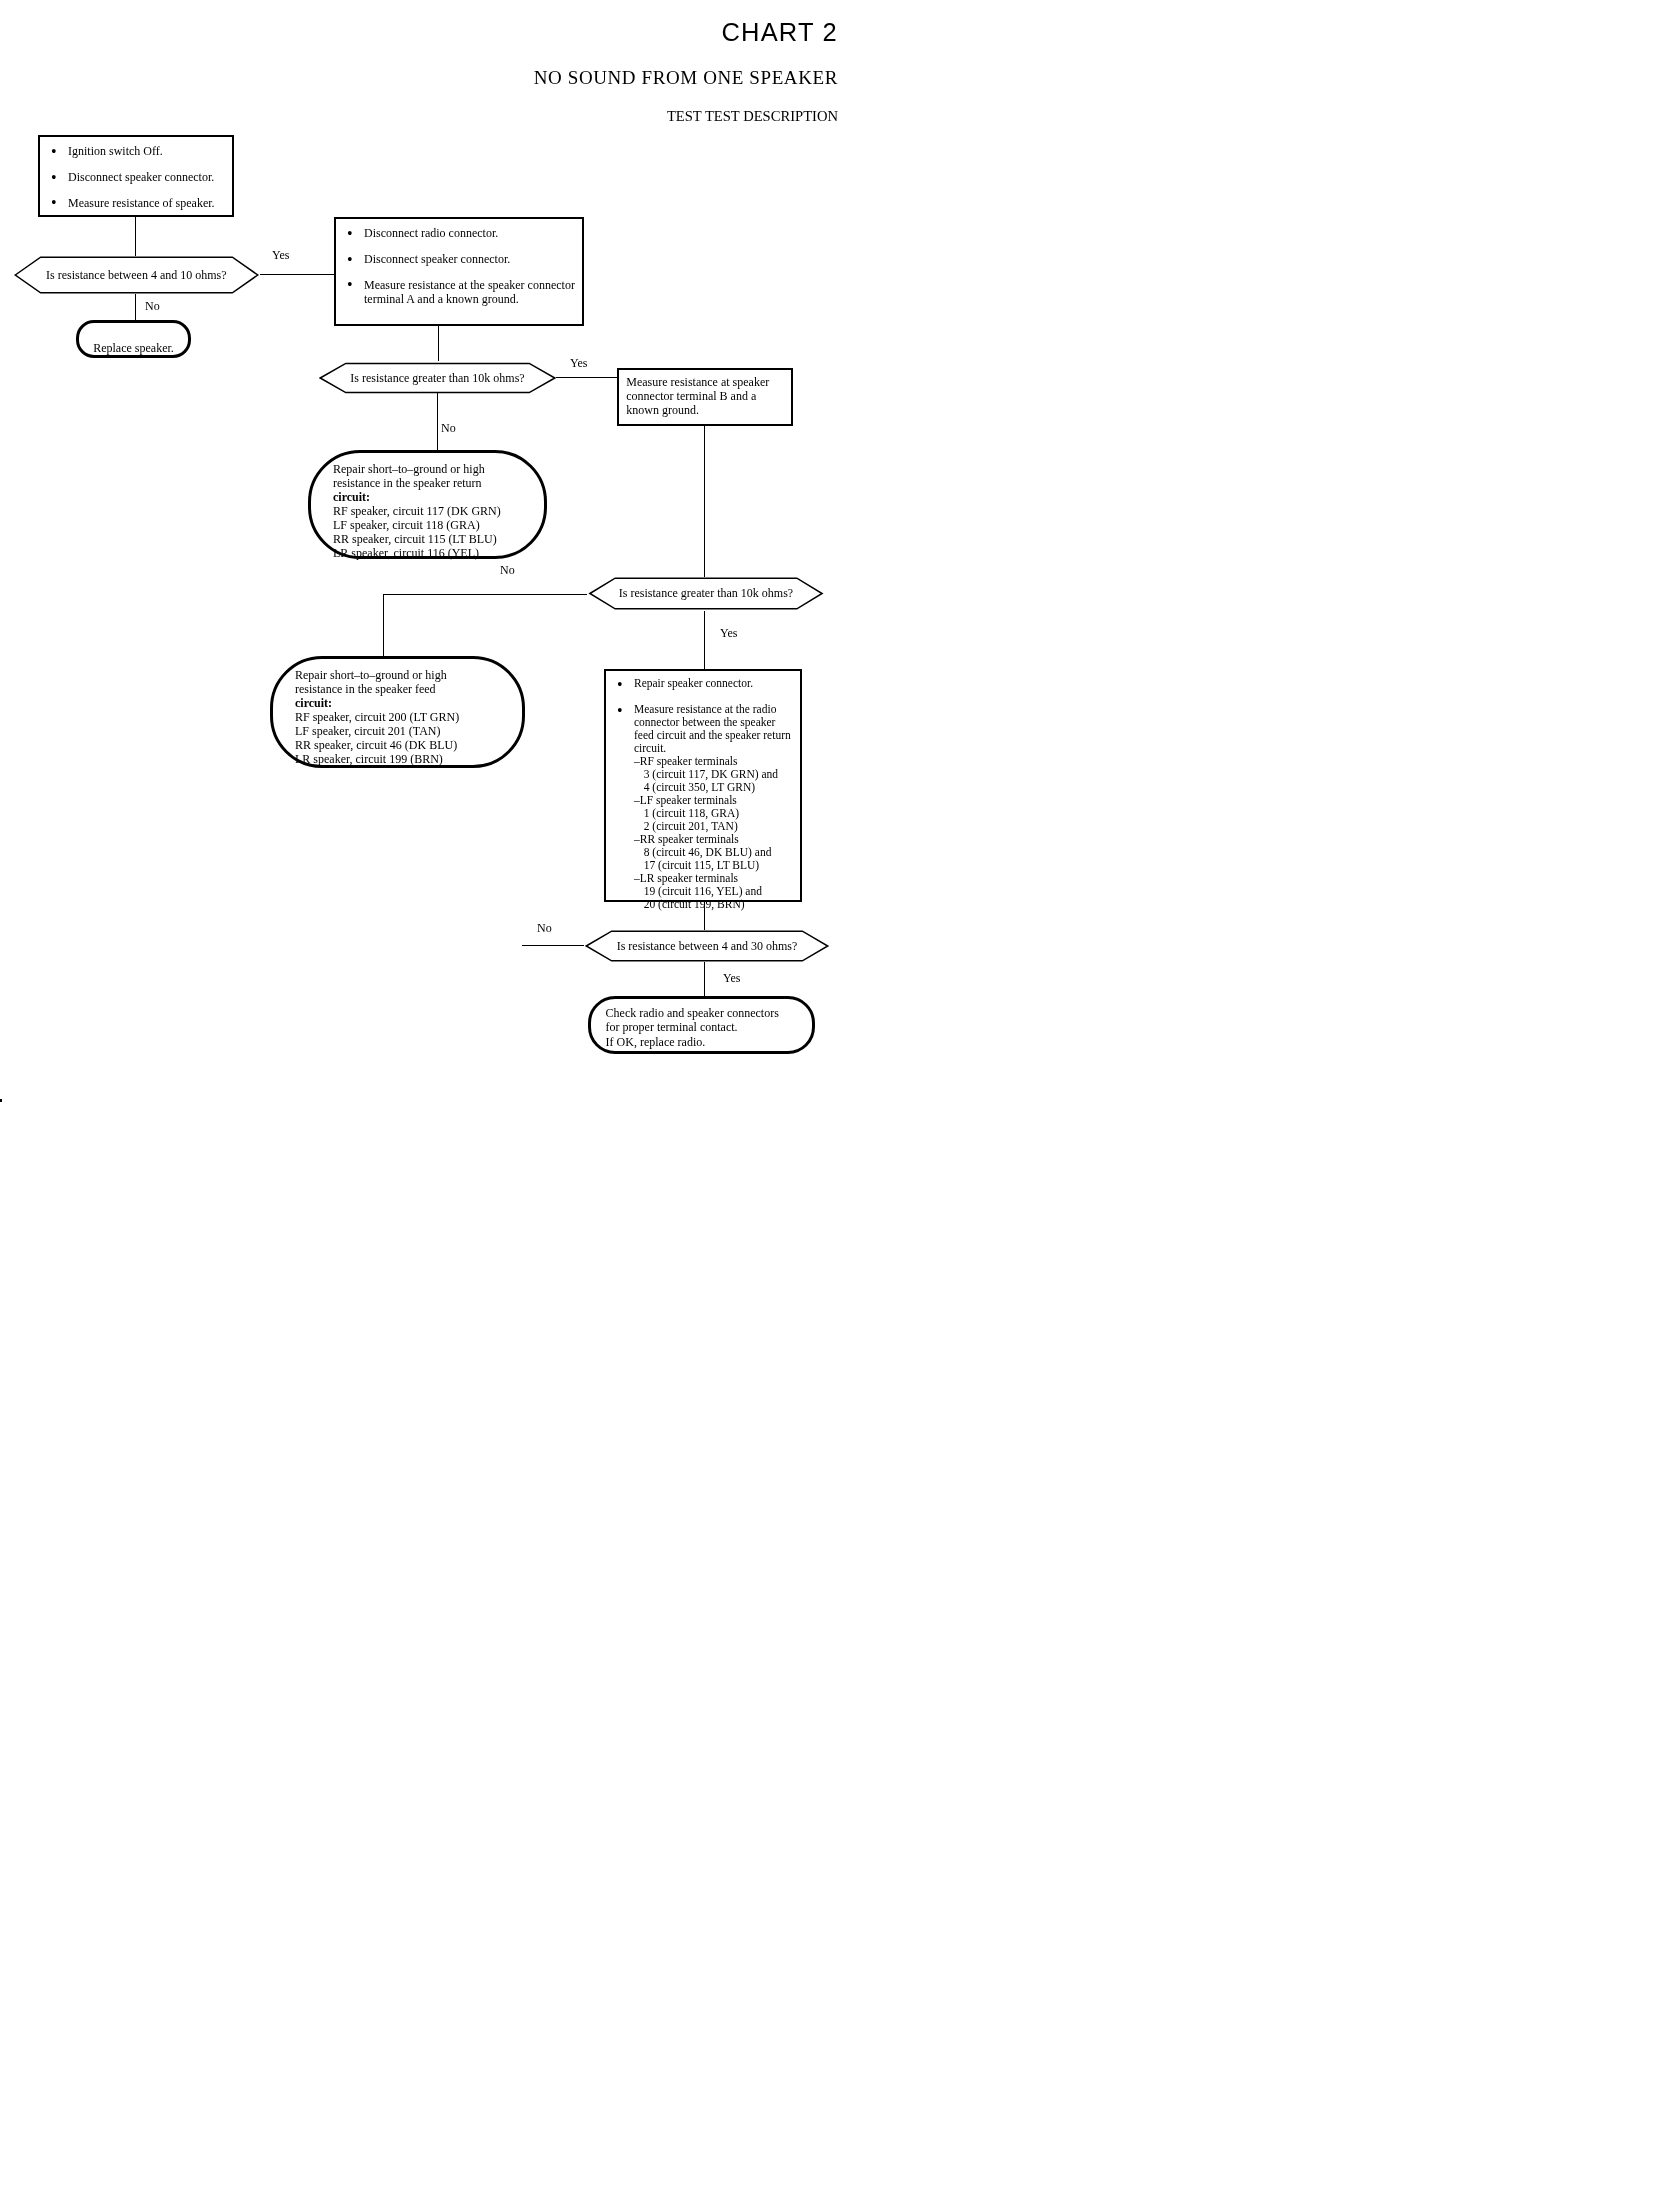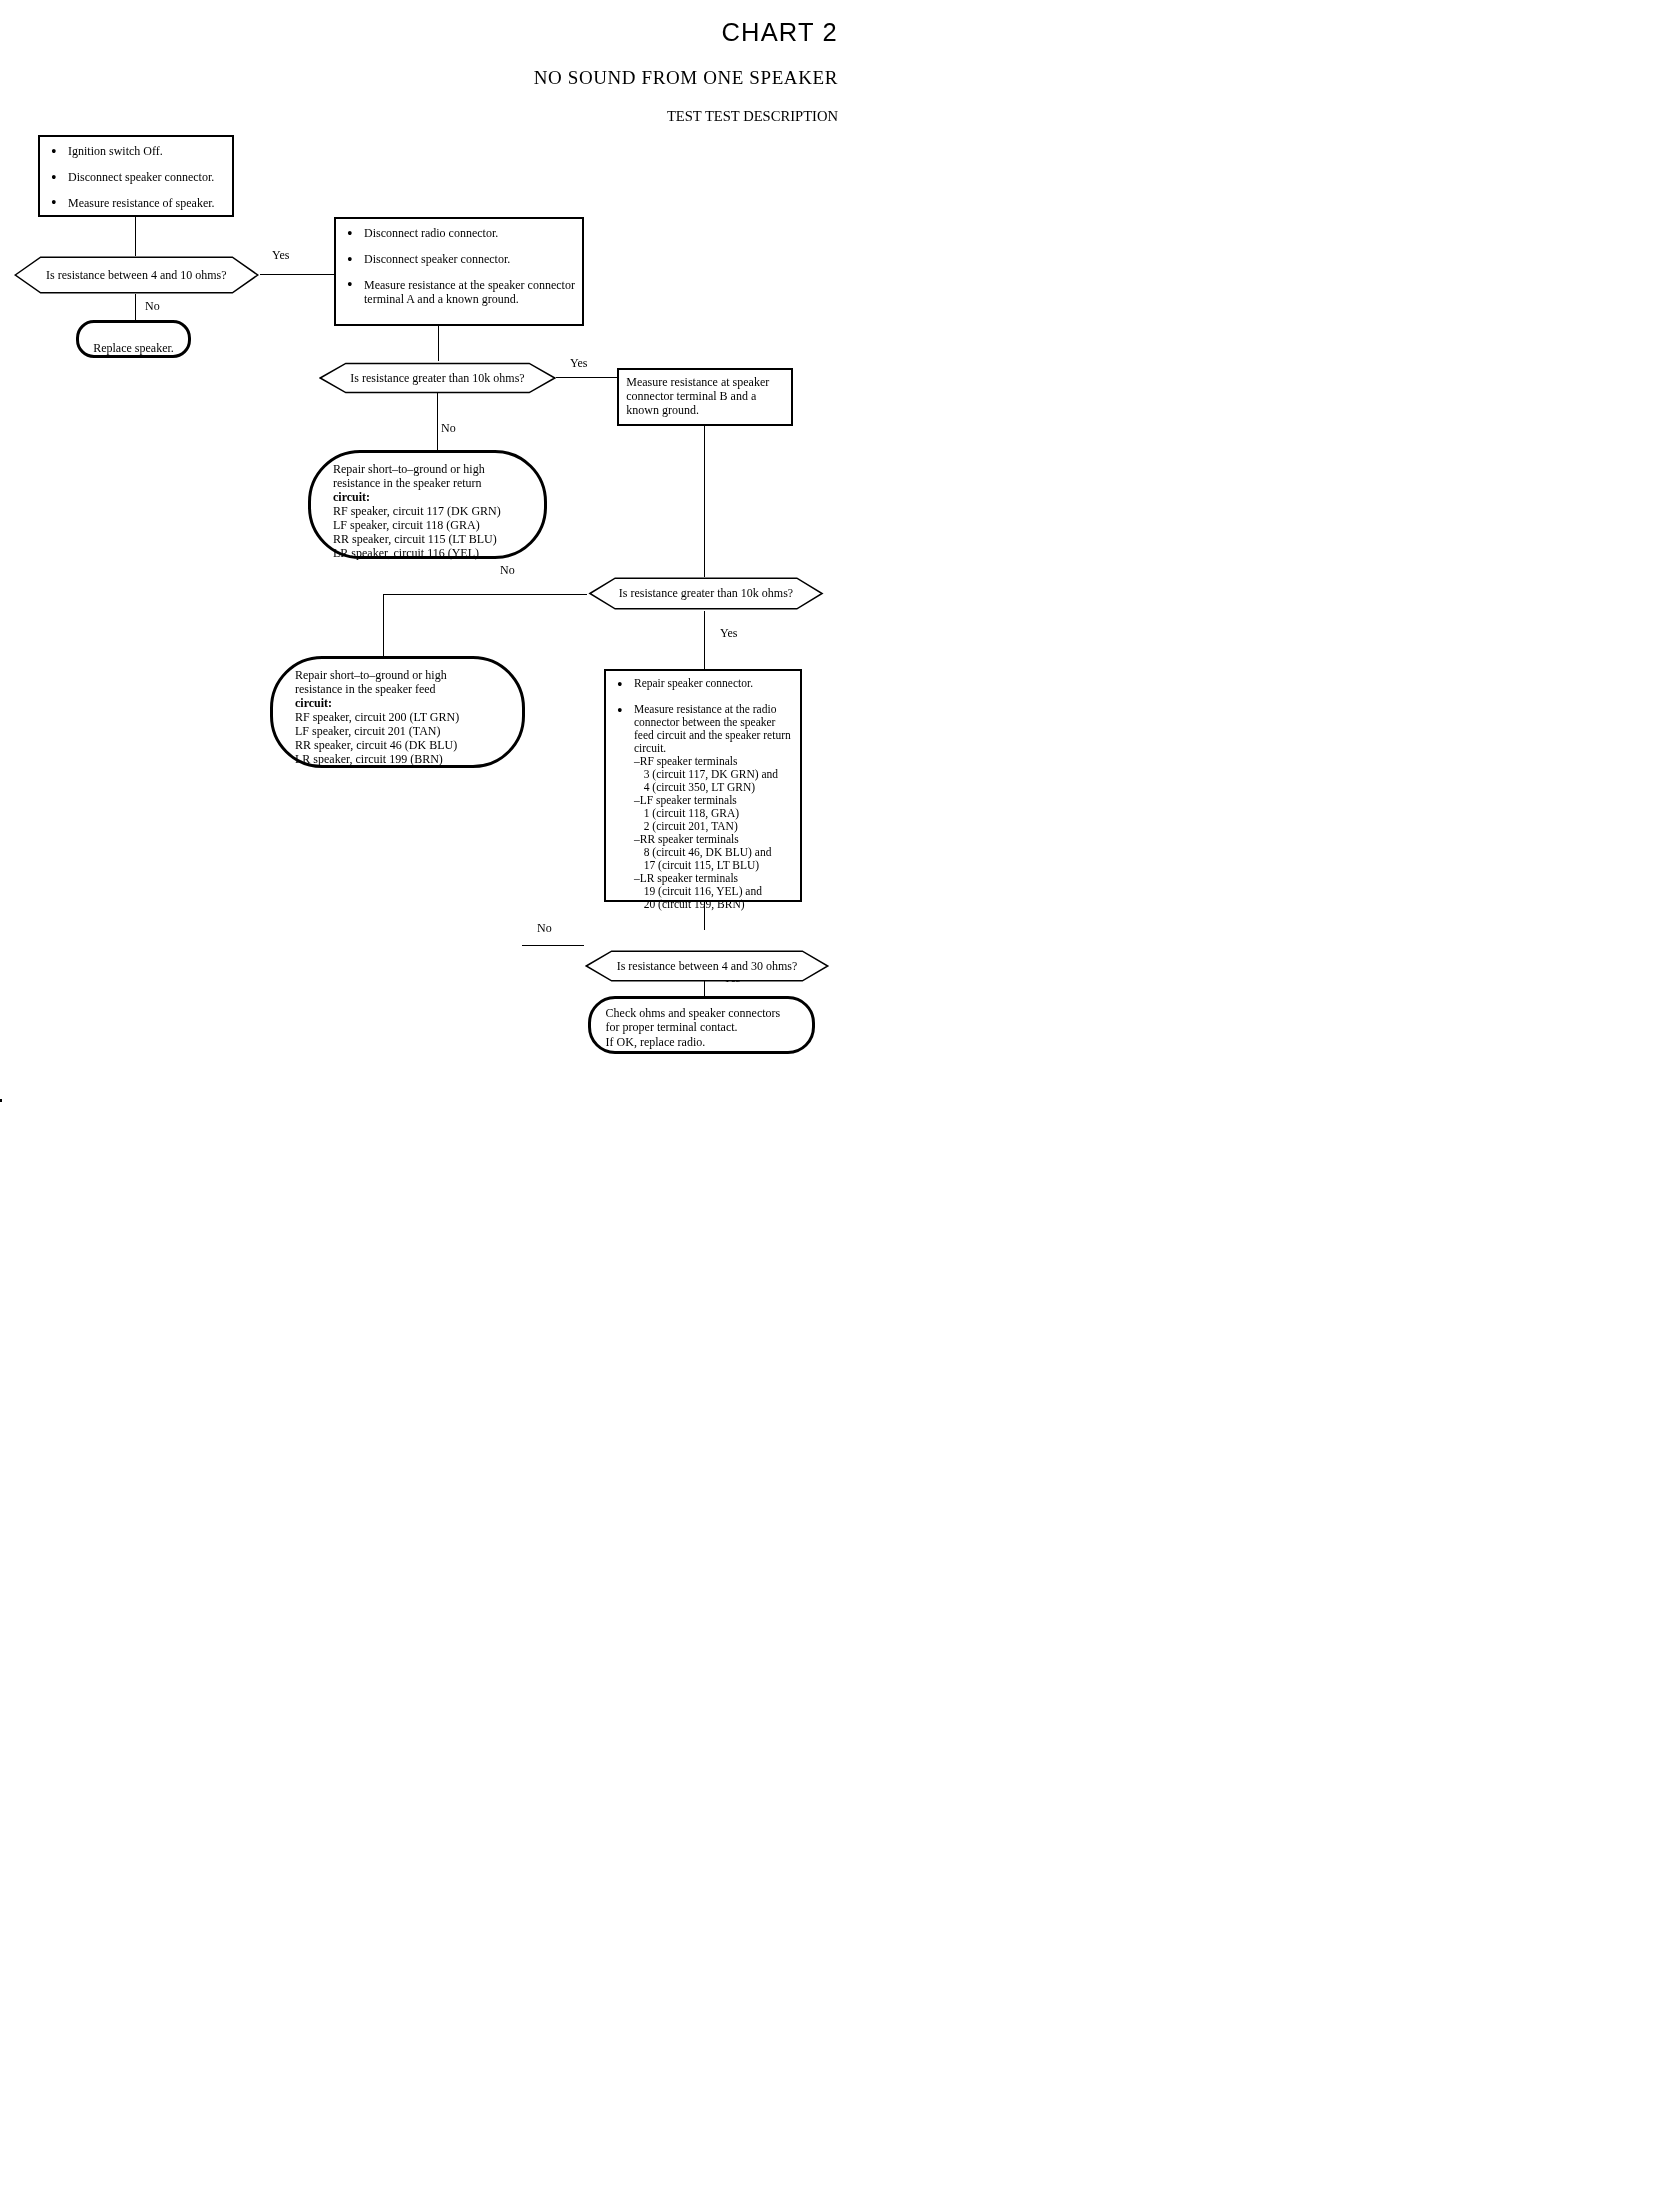--- a/index.html
+++ b/index.html
@@ -122,28 +122,28 @@
       <div class="ln">RR speaker, circuit 46 (DK BLU)</div>
       <div class="ln">LR speaker, circuit 199 (BRN)</div>
     </div>
 
   <div id="node-radio-measure" class="node rect blist" style="left:604px;top:669px;width:198px;height:233px;padding-top:6px;">
       <div class="bi">Repair speaker connector.</div>
       <div class="bi">Measure resistance at the radio connector between the speaker feed circuit and the speaker return circuit.<div class="subline" style="padding-left: 0px;">–RF speaker terminals</div><div class="subline" style="padding-left: 9.7px;">3 (circuit 117, DK GRN) and</div><div class="subline" style="padding-left: 9.7px;">4 (circuit 350, LT GRN)</div><div class="subline" style="padding-left: 0px;">–LF speaker terminals</div><div class="subline" style="padding-left: 9.7px;">1 (circuit 118, GRA)</div><div class="subline" style="padding-left: 9.7px;">2 (circuit 201, TAN)</div><div class="subline" style="padding-left: 0px;">–RR speaker terminals</div><div class="subline" style="padding-left: 9.7px;">8 (circuit 46, DK BLU) and</div><div class="subline" style="padding-left: 9.7px;">17 (circuit 115, LT BLU)</div><div class="subline" style="padding-left: 0px;">–LR speaker terminals</div><div class="subline" style="padding-left: 9.7px;">19 (circuit 116, YEL) and</div><div class="subline" style="padding-left: 9.7px;">20 (circuit 199, BRN)</div></div>
     </div>
 
 
-  <div class="hex" style="left:584px;top:930px;width:246px;height:32px;margin-top:20px;">
+  <div class="hex" style="left:584px;top:930px;width:246px;height:32px;">
     <svg width="246" height="32" viewBox="0 0 404 53">
       <polygon points="2,26.5 44,2 360,2 402,26.5 360,51 44,51" fill="#ffffff" stroke="#000000" stroke-width="2.5"></polygon>
     </svg>
     <div class="hexlabel">Is resistance between 4 and 30 ohms?</div>
   </div>
 
   <div class="node stadium lines" style="left:588px;top:996px;width:227px;height:58px;border-radius:27px;border-width:3.6px;padding:7.3px 4.9px 3.6px 14.6px;">
-      <div class="ln">Check ohms and speaker connectors</div>
+      <div class="ln">Check radio and speaker connectors</div>
       <div class="ln">for proper terminal contact.</div>
       <div class="ln">If OK, replace radio.</div>
     </div>
 
   <div class="artifact" style="left:0;top:1099px;width:2.4px;height:3px;"></div>
 </div>
 
 
 </body></html>

